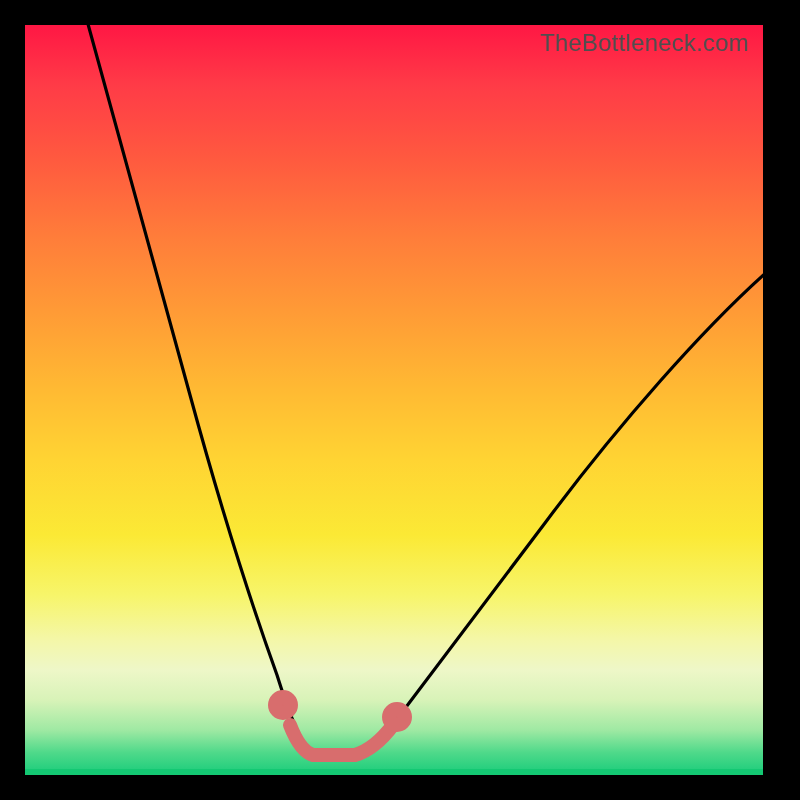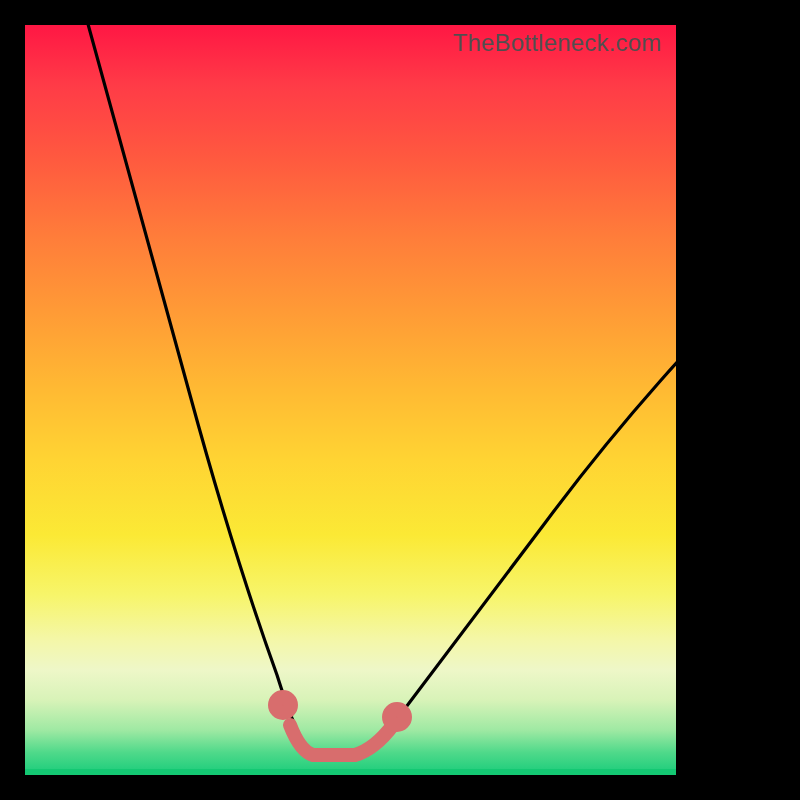--- a/index.html
+++ b/index.html
@@ -8,21 +8,21 @@
     width: 800px;
     height: 800px;
     background: #000;
     overflow: hidden;
     font-family: Arial, Helvetica, sans-serif;
   }
   .frame {
     position: absolute;
     left: 25px;
     top: 25px;
-    width: 651px;
+    width: 738px;
     height: 750px;
     background: linear-gradient(
       to bottom,
       #ff1744 0%,
       #ff3b47 8%,
       #ff5a3f 18%,
       #ff7c3a 28%,
       #ff9a36 38%,
       #ffb833 48%,
       #ffd433 58%,

